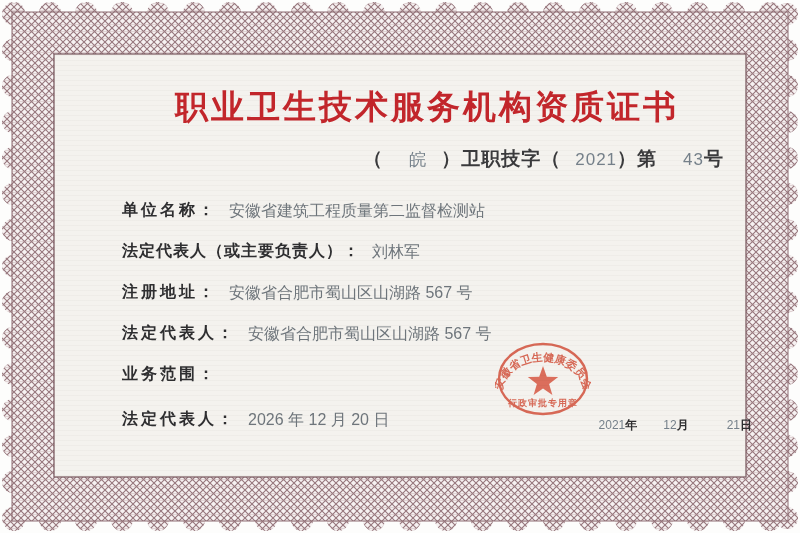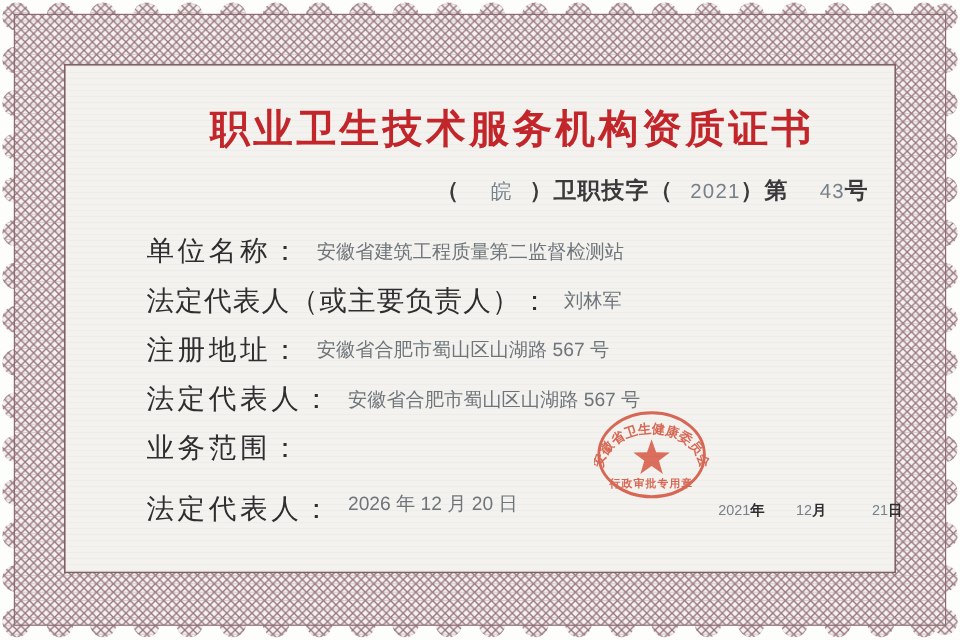--- a/index.html
+++ b/index.html
@@ -23,21 +23,21 @@
   .cert-no{
     margin-top:16px;text-align:right;padding-right:48px;
     font-size:19px;color:#3a3a3c;font-weight:bold;letter-spacing:1px;
   }
   .cert-no .fill{color:#75808a;font-weight:normal;font-family:"Liberation Sans",sans-serif;font-size:17px;}
   .sp-s{display:inline-block;width:14px;}
   .sp-m{display:inline-block;width:26px;}
   .fields{margin:24px 0 0 40px;}
   .row{display:flex;align-items:flex-start;margin-bottom:13px;line-height:27px;}
   .lbl{
-    font-size:23px;font-weight:normal;color:#2e2e30;letter-spacing:3px;
+    font-size:16px;font-weight:bold;color:#2e2e30;letter-spacing:3px;
     white-space:nowrap;flex:0 0 auto;
   }
   .lbl.long{letter-spacing:1px;}
   .val{
     font-family:"Liberation Sans",sans-serif;
     font-size:16px;color:#6e757b;margin-left:12px;padding-top:1px;
   }
   .val.wrap{width:505px;line-height:26px;}
   .bottom-row{display:flex;align-items:flex-start;margin-top:22px;}
   .issue-date{

